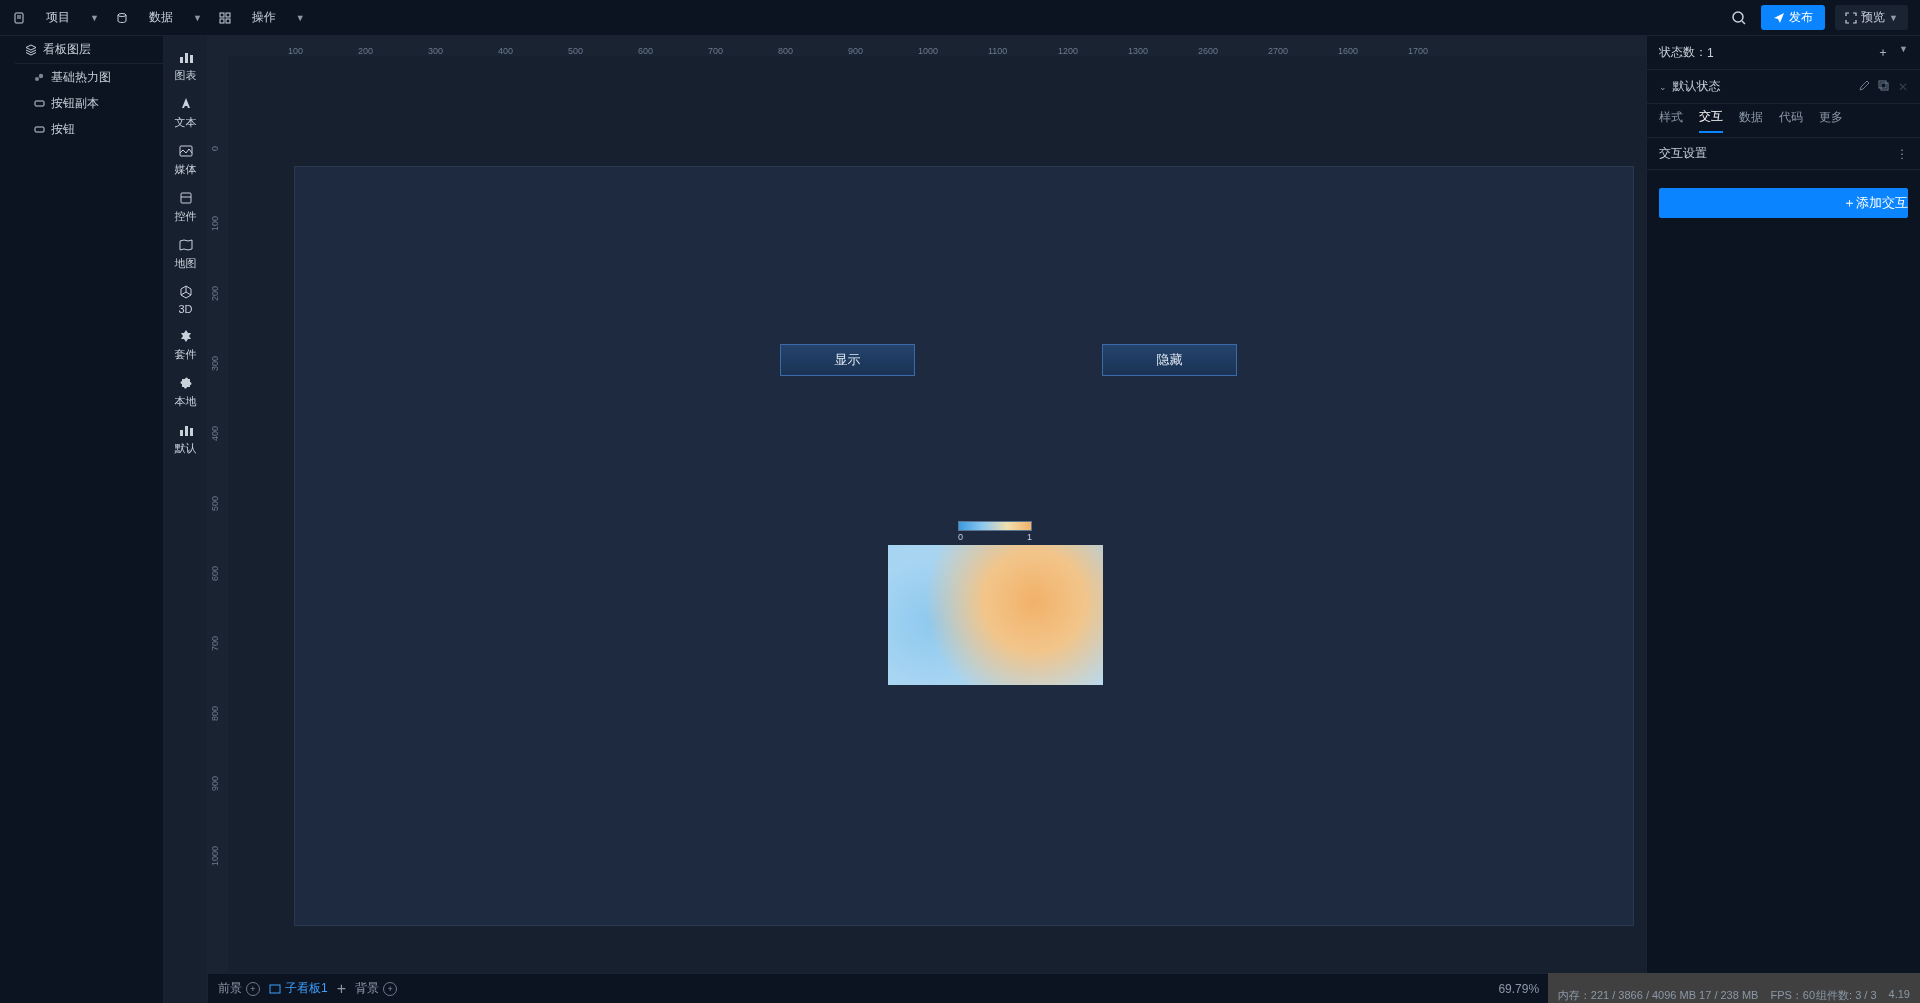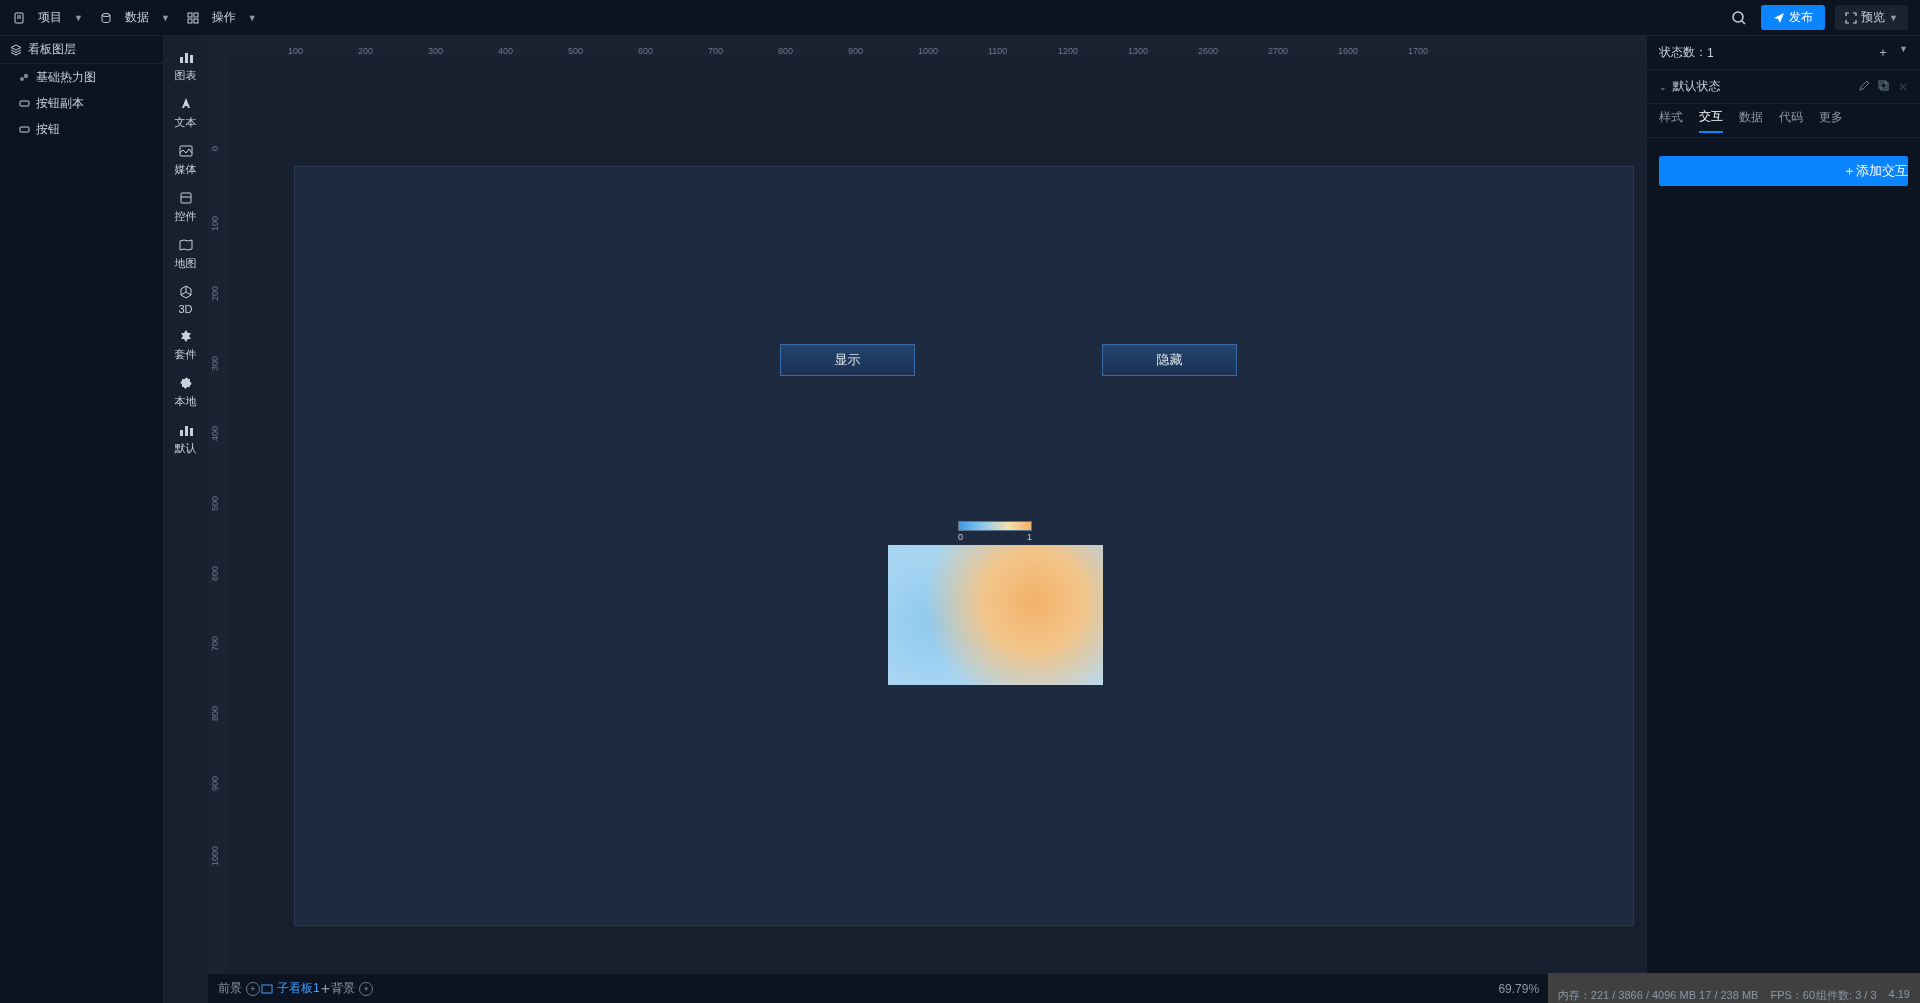--- a/index.html
+++ b/index.html
@@ -17,21 +17,21 @@
 
 .top-bar {
   height: 36px;
   background: #0d1421;
   border-bottom: 1px solid #1a2332;
   display: flex;
   align-items: center;
   padding: 0 12px;
 }
 .top-bar-left { display: flex; align-items: center; gap: 16px; }
-.menu-item { display: flex; align-items: center; gap: 12px; cursor: pointer; color: #c8d0da; }
+.menu-item { display: flex; align-items: center; gap: 20px; cursor: pointer; color: #c8d0da; }
 .menu-icon { width: 14px; height: 14px; display: inline-flex; align-items: center; justify-content: center; }
 .chevron-down { font-size: 9px; opacity: 0.7; }
 .top-bar-right { margin-left: auto; display: flex; align-items: center; gap: 10px; }
 .search-icon-btn { width: 24px; height: 24px; display: flex; align-items: center; justify-content: center; cursor: pointer; }
 .btn-publish {
   background: #0a84ff;
   color: #fff;
   padding: 4px 12px;
   border-radius: 3px;
   display: flex;
@@ -58,20 +58,21 @@
   height: calc(100% - 36px);
 }
 
 
 .layers-panel {
   width: 164px;
   background: #0d1421;
   border-right: 1px solid #1a2332;
   display: flex;
   flex-direction: column;
+  padding-left: 15px;
 }
 .layers-header {
   height: 28px;
   display: flex;
   align-items: center;
   gap: 6px;
   padding: 0 10px;
   border-bottom: 1px solid #1a2332;
   color: #c8d0da;
 }
@@ -212,21 +213,21 @@
 }
 
 
 .bottom-tabs {
   height: 30px;
   background: #0d1421;
   border-top: 1px solid #1a2332;
   display: flex;
   align-items: center;
   padding: 0 10px;
-  gap: 1px;
+  gap: 9px;
   font-size: 12px;
 }
 .bottom-tab { display: flex; align-items: center; gap: 4px; cursor: pointer; color: #8b98a8; }
 .bottom-tab.active { color: #3da0ff; }
 .plus-circle { width: 14px; height: 14px; border: 1px solid #6b7a8e; border-radius: 50%; display: flex; align-items: center; justify-content: center; font-size: 9px; color: #8b98a8; }
 .bottom-right { margin-left: auto; display: flex; align-items: center; gap: 10px; color: #8b98a8; }
 .view-icon { width: 16px; height: 16px; border: 1px solid #6b7a8e; display: flex; align-items: center; justify-content: center; font-size: 9px; cursor: pointer; }
 
 
 .right-panel {
@@ -594,20 +595,24 @@
         <span style="opacity:.4;">✕</span>
       </div>
     </div>
     <div class="tabs-row">
       <div class="tab">样式</div>
       <div class="tab active">交互</div>
       <div class="tab">数据</div>
       <div class="tab">代码</div>
       <div class="tab">更多</div>
     </div>
+    <div class="section-row">
+      <span>交互设置</span>
+      <span class="more">⋮</span>
+    </div>
     <div class="add-interaction-btn">
       <span>＋添加交互</span>
     </div>
   </div>
 
 </div>
 
 <div class="status-bar">
   <div class="status-line">
     <span>内存：221 / 3866 / 4096 MB  17 / 238 MB</span>

